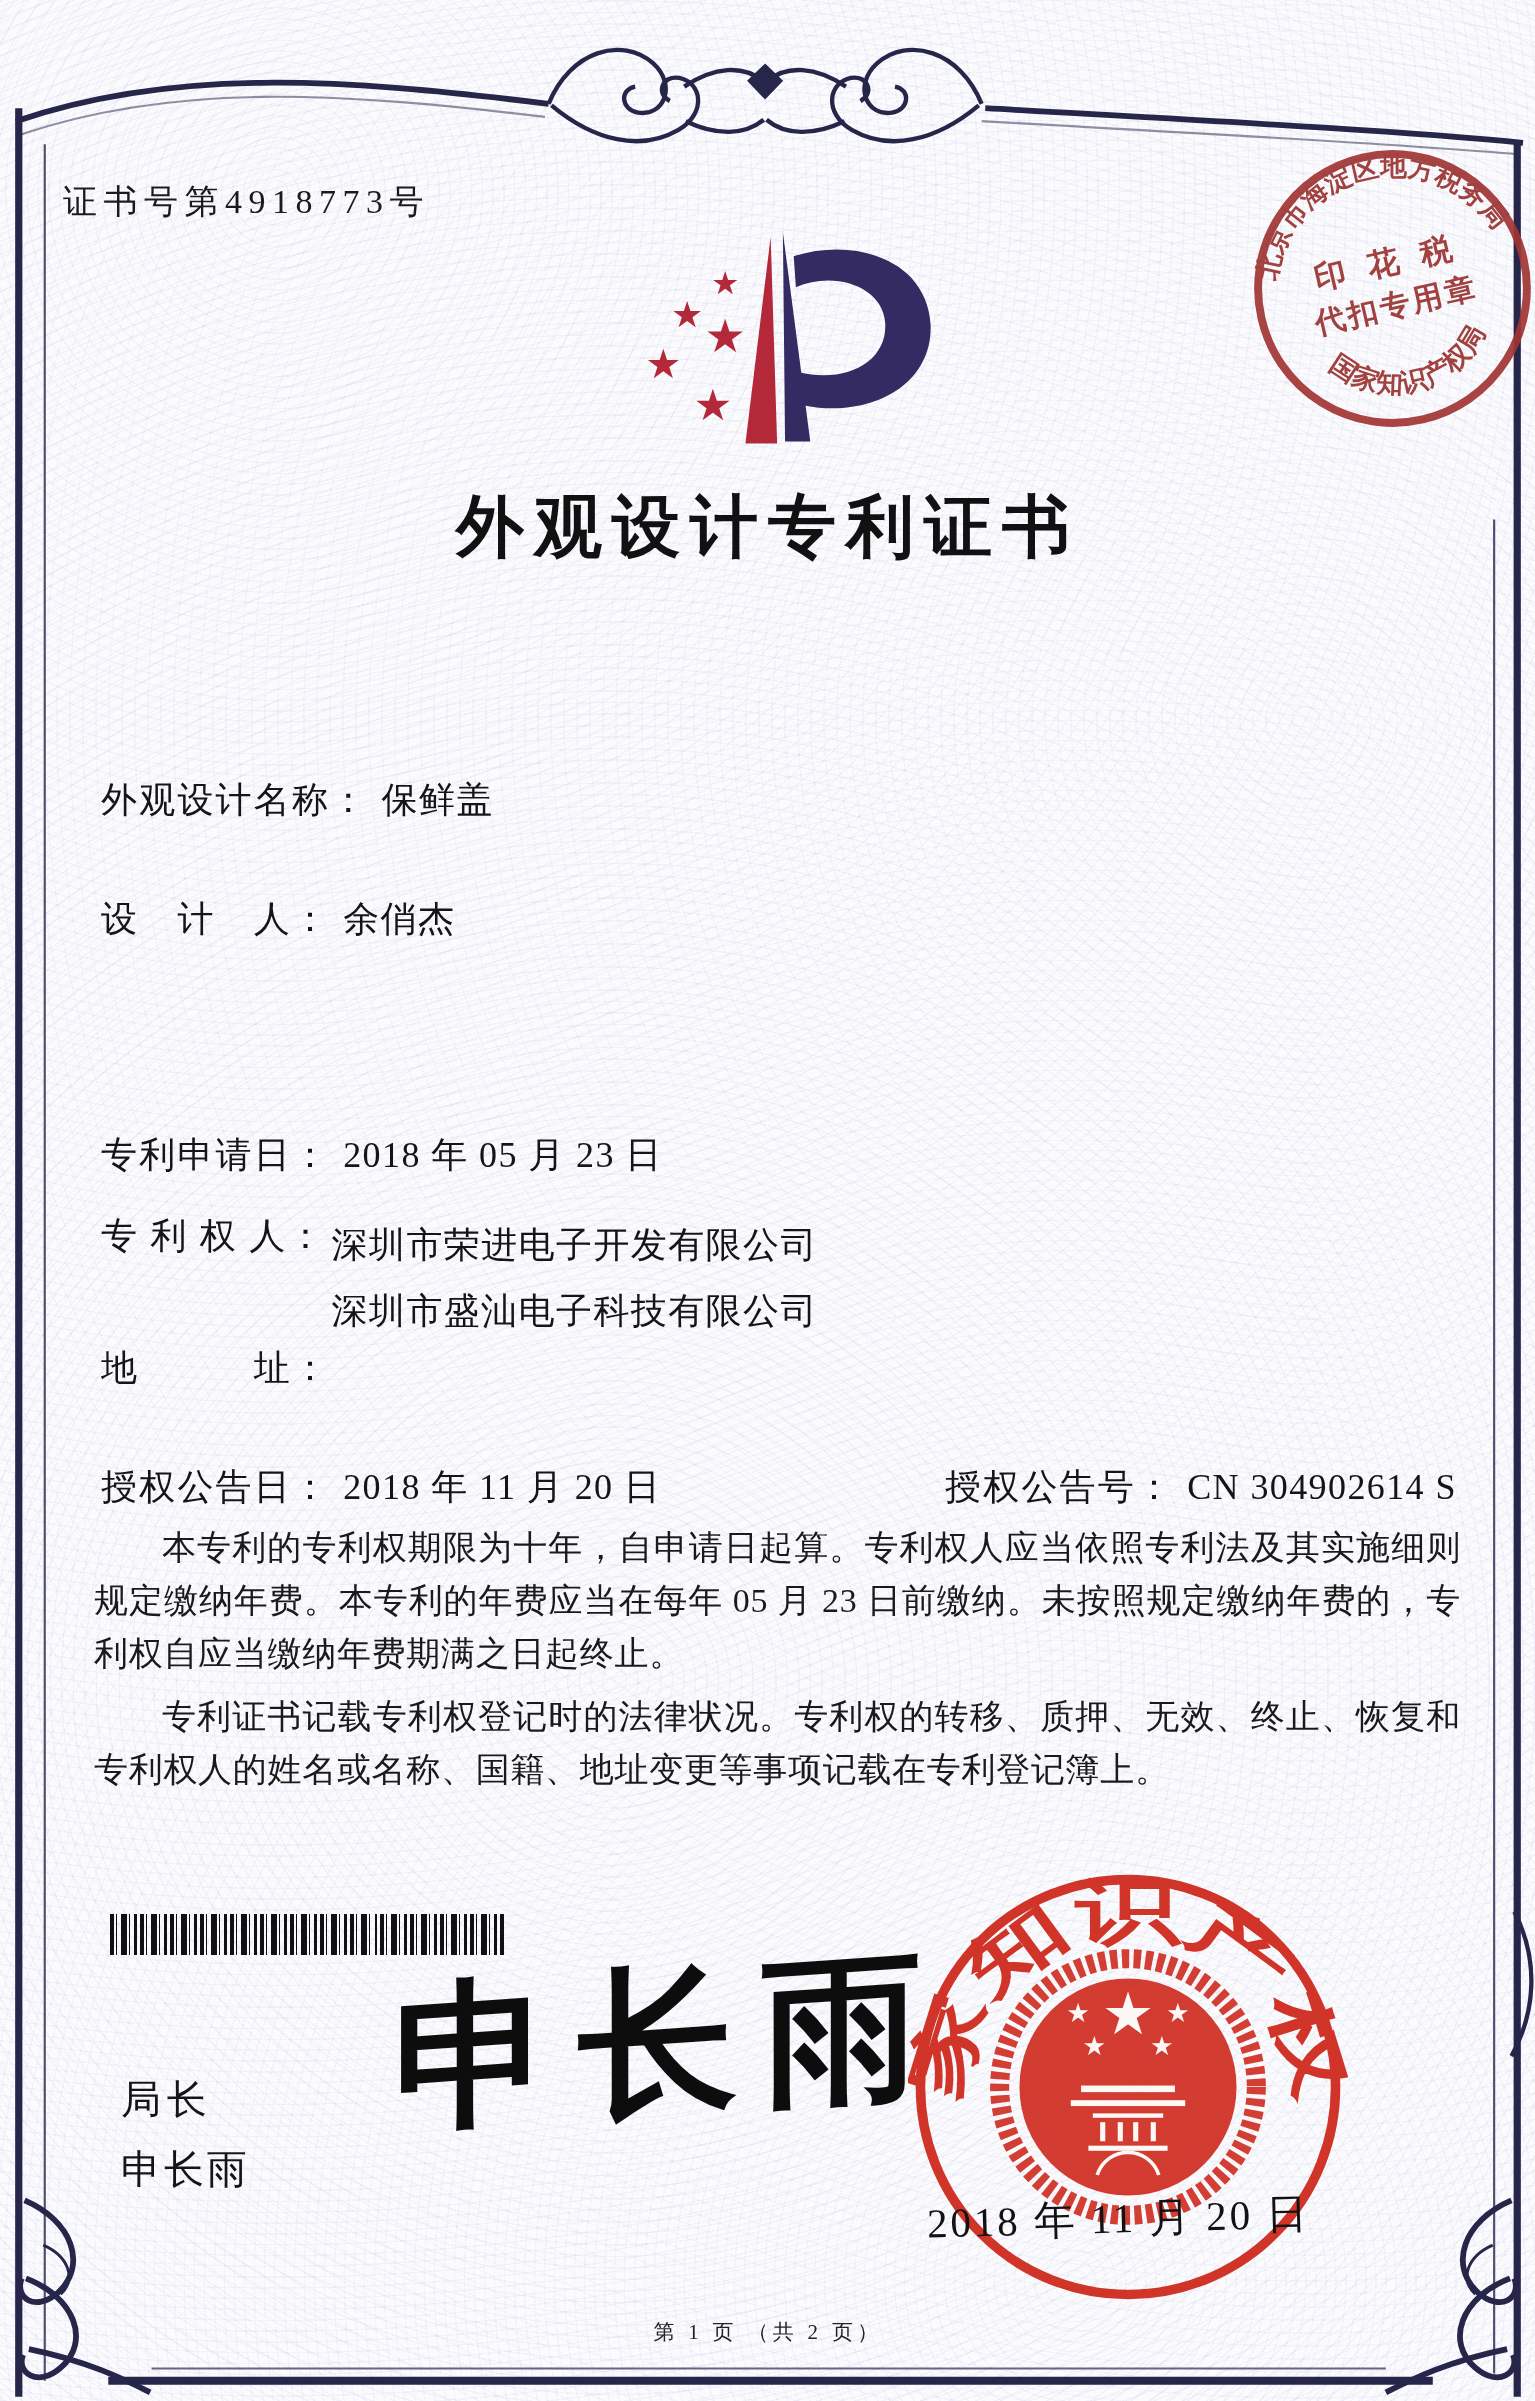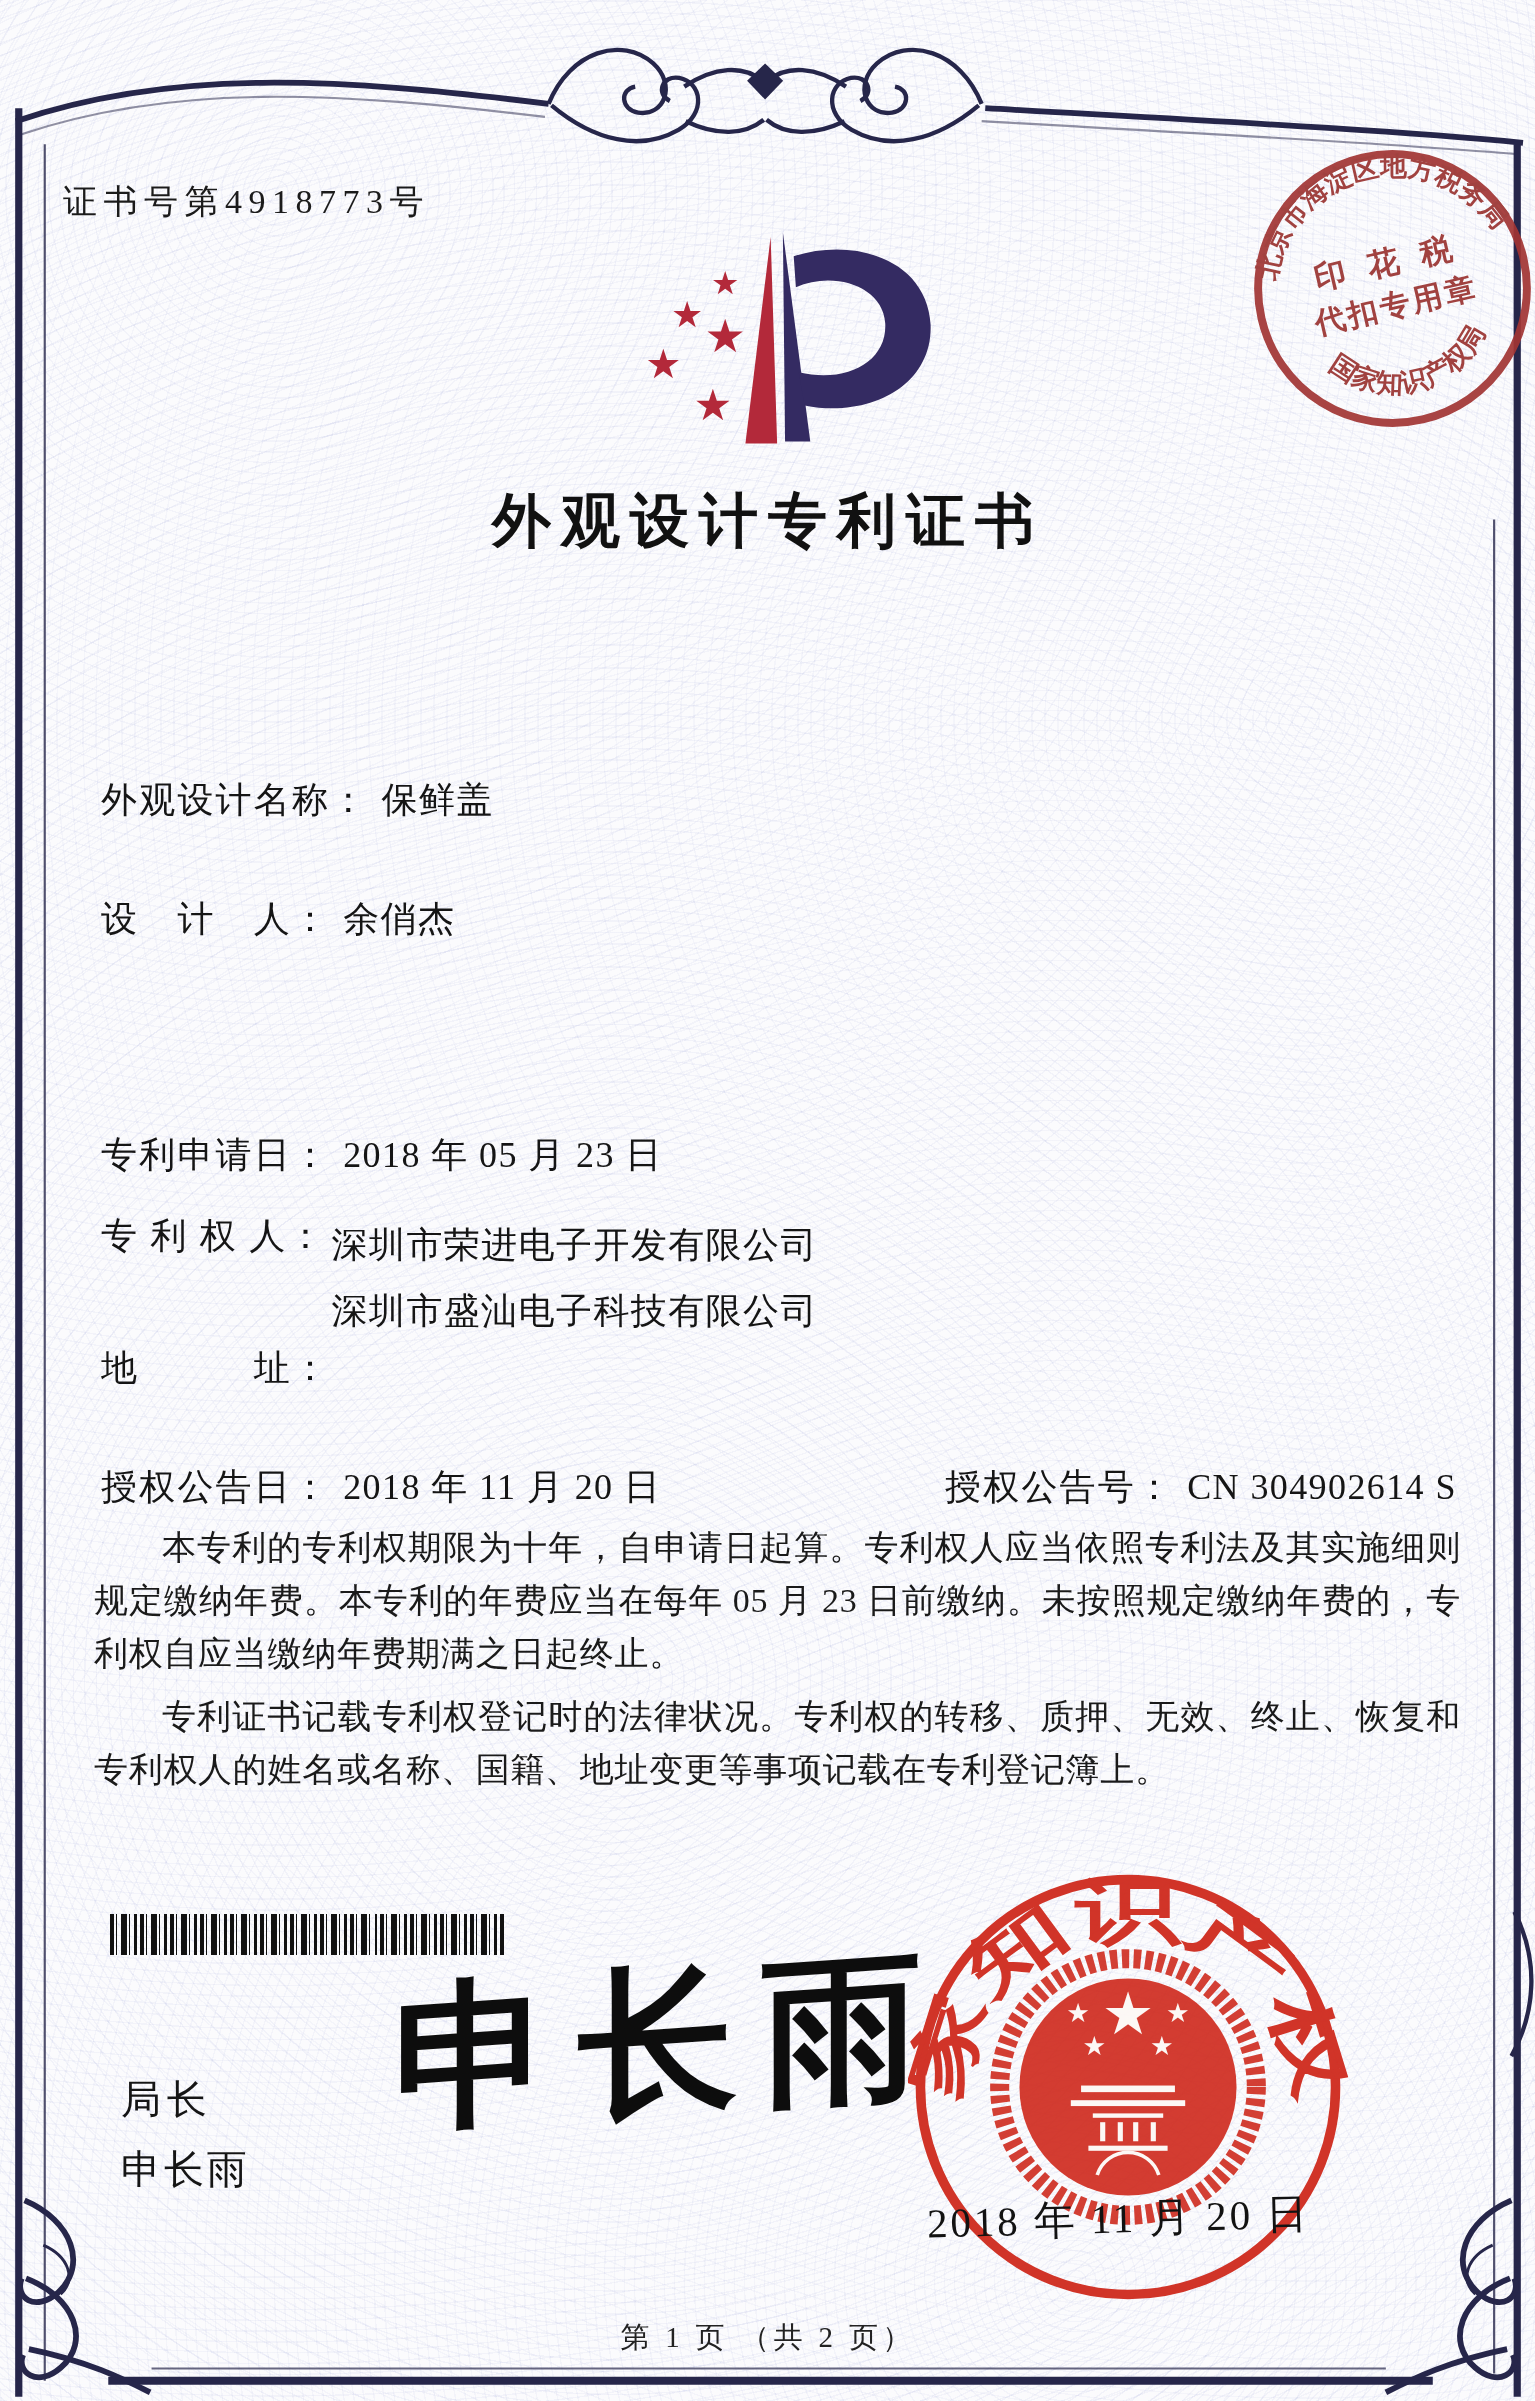--- a/index.html
+++ b/index.html
@@ -9,21 +9,21 @@
     background-color:#fbfbfd;
     background-image:
       repeating-radial-gradient(circle at 18% 8%,  rgba(130,140,205,.07) 0 1.4px, transparent 1.4px 10.8px),
       repeating-radial-gradient(circle at 85% 30%, rgba(130,140,205,.06) 0 1.4px, transparent 1.4px 13px),
       repeating-radial-gradient(circle at 40% 70%, rgba(120,130,200,.07) 0 1.4px, transparent 1.4px 11.5px),
       repeating-radial-gradient(circle at 70% 95%, rgba(120,130,200,.06) 0 1.4px, transparent 1.4px 10px);
   }
   .abs{position:absolute;}
   .border-art{position:absolute; inset:0; width:100%; height:100%; pointer-events:none;}
   .cert-no{left:63px; top:179px; font-size:34px; letter-spacing:6.5px; color:#1b1b1b;}
-  .title{left:0; right:0; top:482px; margin:0; text-align:center; font-size:59px;
+  .title{left:0; right:0; top:482px; margin:0; text-align:center; font-size:68px;
          font-weight:700; letter-spacing:10px; color:#111;}
   .logo{left:617px; top:231px; width:339px; height:245px;}
   .tax-stamp{left:1248px; top:144px; width:289px; height:289px; transform:rotate(-13deg); opacity:.92;}
   .frow{left:101px; font-size:36px; white-space:nowrap;}
   .flabel{letter-spacing:2.2px;}
   .fvalue{margin-left:13px; letter-spacing:1.4px;}
   .vlines{display:inline-block; vertical-align:top; margin-left:6px; letter-spacing:1.4px;}
   .vlines div{line-height:66px;}
   .body-text{left:94px; top:1521px; width:1367px;}
   .body-text p{margin:0 0 10px 0; font-size:34px; line-height:53px; text-indent:2em;
@@ -33,21 +33,21 @@
       #111 0 3.6px, transparent 3.6px 5.8px, #111 5.8px 7.2px, transparent 7.2px 11.5px,
       #111 11.5px 16.6px, transparent 16.6px 19px, #111 19px 20px, transparent 20px 24.5px,
       #111 24.5px 27px, transparent 27px 30px);}
   .signer-title{left:121px; top:2072px; font-size:40px; letter-spacing:5.8px;}
   .signer-name{left:121px; top:2142px; font-size:40px; letter-spacing:2.9px;}
   .signature{left:393px; top:1963px; font-size:160px; letter-spacing:24.5px; color:#0d0d0d;
              font-weight:600; transform:rotate(-4deg) skewX(-4deg); line-height:1;}
   .office-seal{left:908px; top:1867px; width:440px; height:440px; opacity:.95;}
   .seal-date{left:927px; top:2191px; width:419px; font-size:41px; letter-spacing:2.9px;
              color:#121212; transform:rotate(-1.5deg); white-space:nowrap;}
-  .footer{left:0; right:0; top:2318px; text-align:center; font-size:29px; letter-spacing:4.3px; color:#222;}
+  .footer{left:0; right:0; top:2318px; text-align:center; font-size:21px; letter-spacing:4.3px; color:#222;}
   .seal-ring-text{font-weight:700;}
 </style>
 </head>
 <body>
 
 <div class="page">
 
   <svg class="border-art" viewBox="0 0 2128 3328" preserveAspectRatio="none">
     <g fill="none" stroke="#26264a">
       <path d="M22 168 C 240 94 470 108 760 144" stroke-width="8"></path>

